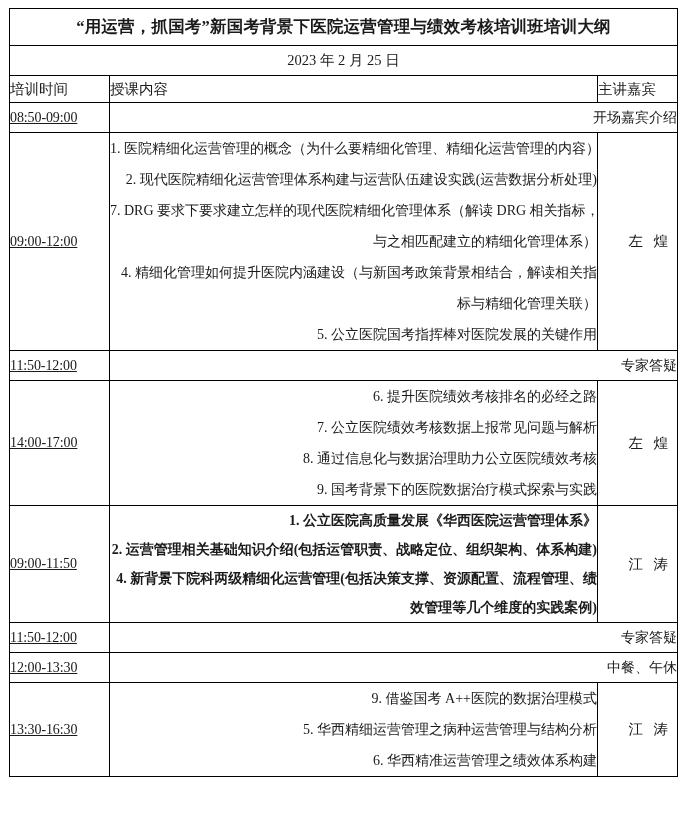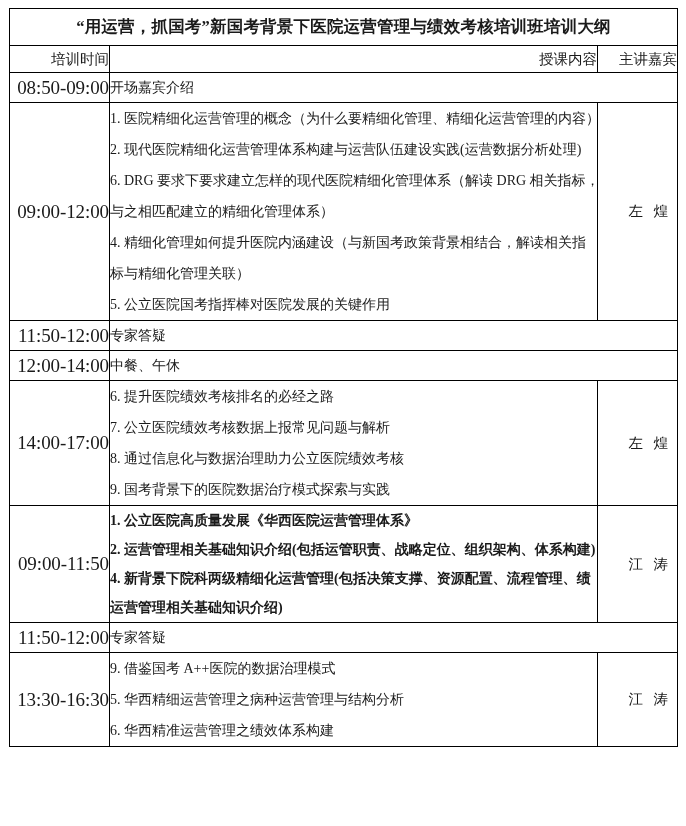--- a/index.html
+++ b/index.html
@@ -57,39 +57,40 @@
   
   .date-cell {
     text-align: center;
     font-size: 14.5px;
     height: 29px;
     line-height: 29px;
   }
 
   
   .colhead-cell {
-    text-align: right;
+    text-align: left;
     font-size: 14.5px;
     height: 26px;
     line-height: 26px;
   }
 
   
   .time-cell {
-    text-align: right;
-    font-size: 19px;
+    text-align: left;
+    font-size: 14px;
     font-family: "Liberation Serif", "DejaVu Serif", serif;
     letter-spacing: -0.1px;
     white-space: nowrap;
     padding: 2px 2px;
+    text-decoration: underline;
   }
 
   
   .content-cell {
-    text-align: left;
+    text-align: right;
     font-size: 14px;
     padding: 3px 6px 3px 7px;
   }
   .content-cell .line {
     line-height: 31px;
     white-space: nowrap;
   }
   .content-cell.single {
     height: 29px;
   }
@@ -124,79 +125,82 @@
     <colgroup>
       <col class="c-time">
       <col class="c-content">
       <col class="c-speaker">
     </colgroup>
     <tbody id="table-body">
         <tr>
           <td class="title-cell" colspan="3">“用运营，抓国考”新国考背景下医院运营管理与绩效考核培训班培训大纲</td>
         </tr>
         <tr>
+          <td class="date-cell" colspan="3">2023 年 2 月 25 日</td>
+        </tr>
+        <tr>
           <td class="colhead-cell">培训时间</td>
           <td class="colhead-cell">授课内容</td>
           <td class="colhead-cell">主讲嘉宾</td>
         </tr>
         <tr>
           <td class="time-cell">08:50-09:00</td>
           <td class="content-cell single" colspan="2">
             <div class="line">开场嘉宾介绍</div>
           </td>
         </tr>
         <tr>
           <td class="time-cell">09:00-12:00</td>
           <td class="content-cell">
             <div class="line">1. 医院精细化运营管理的概念（为什么要精细化管理、精细化运营管理的内容）</div>
             <div class="line">2. 现代医院精细化运营管理体系构建与运营队伍建设实践(运营数据分析处理)</div>
-            <div class="line">6. DRG 要求下要求建立怎样的现代医院精细化管理体系（解读 DRG 相关指标，</div>
+            <div class="line">7. DRG 要求下要求建立怎样的现代医院精细化管理体系（解读 DRG 相关指标，</div>
             <div class="line">与之相匹配建立的精细化管理体系）</div>
             <div class="line">4. 精细化管理如何提升医院内涵建设（与新国考政策背景相结合，解读相关指</div>
             <div class="line">标与精细化管理关联）</div>
             <div class="line">5. 公立医院国考指挥棒对医院发展的关键作用</div>
           </td>
           <td class="speaker-cell"><span class="nm">左 煌</span></td>
         </tr>
         <tr>
           <td class="time-cell">11:50-12:00</td>
           <td class="content-cell single" colspan="2">
             <div class="line">专家答疑</div>
-          </td>
-        </tr>
-        <tr>
-          <td class="time-cell">12:00-14:00</td>
-          <td class="content-cell single" colspan="2">
-            <div class="line">中餐、午休</div>
           </td>
         </tr>
         <tr>
           <td class="time-cell">14:00-17:00</td>
           <td class="content-cell">
             <div class="line">6. 提升医院绩效考核排名的必经之路</div>
             <div class="line">7. 公立医院绩效考核数据上报常见问题与解析</div>
             <div class="line">8. 通过信息化与数据治理助力公立医院绩效考核</div>
             <div class="line">9. 国考背景下的医院数据治疗模式探索与实践</div>
           </td>
           <td class="speaker-cell"><span class="nm">左 煌</span></td>
         </tr>
         <tr>
           <td class="time-cell">09:00-11:50</td>
           <td class="content-cell tight">
             <div class="line">1. 公立医院高质量发展《华西医院运营管理体系》</div>
             <div class="line">2. 运营管理相关基础知识介绍(包括运管职责、战略定位、组织架构、体系构建)</div>
             <div class="line">4. 新背景下院科两级精细化运营管理(包括决策支撑、资源配置、流程管理、绩</div>
-            <div class="line">运营管理相关基础知识介绍)</div>
+            <div class="line">效管理等几个维度的实践案例)</div>
           </td>
           <td class="speaker-cell"><span class="nm">江 涛</span></td>
         </tr>
         <tr>
           <td class="time-cell">11:50-12:00</td>
           <td class="content-cell single" colspan="2">
             <div class="line">专家答疑</div>
+          </td>
+        </tr>
+        <tr>
+          <td class="time-cell">12:00-13:30</td>
+          <td class="content-cell single" colspan="2">
+            <div class="line">中餐、午休</div>
           </td>
         </tr>
         <tr>
           <td class="time-cell">13:30-16:30</td>
           <td class="content-cell">
             <div class="line">9. 借鉴国考 A++医院的数据治理模式</div>
             <div class="line">5. 华西精细运营管理之病种运营管理与结构分析</div>
             <div class="line">6. 华西精准运营管理之绩效体系构建</div>
           </td>
           <td class="speaker-cell"><span class="nm">江 涛</span></td>

